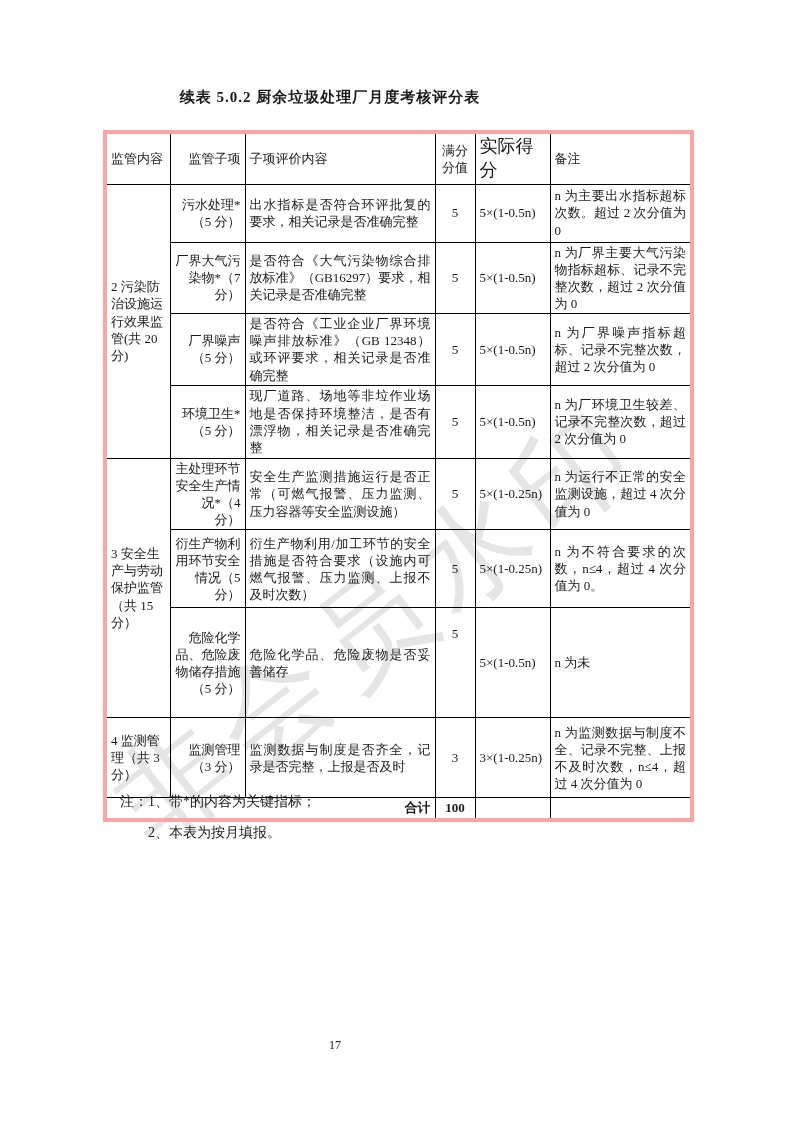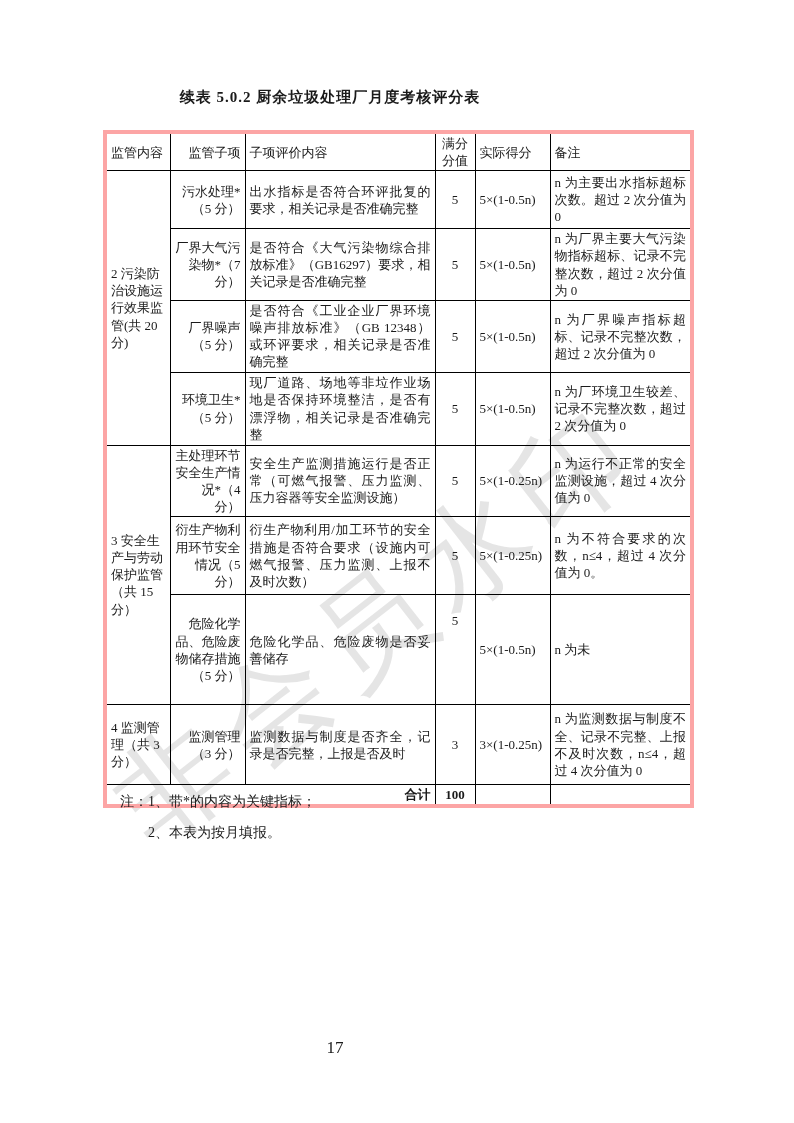--- a/index.html
+++ b/index.html
@@ -71,21 +71,21 @@
     font-size: 14px;
     z-index: 2;
   }
   .note-line1 { display: flex; }
   .note-line2 { margin-left: 28px; margin-top: 13px; }
   .page-number {
     position: absolute;
     left: 0; top: 1038px;
     width: 670px;
     text-align: center;
-    font-size: 17px;
+    font-size: 12px;
     z-index: 2;
   }
 </style>
 </head>
 <body>
 
 <div class="watermark">非会员水印</div>
 
 <div class="doc-title">续表 5.0.2  厨余垃圾处理厂月度考核评分表</div>
 
@@ -97,21 +97,21 @@
     <col style="width:40px">
     <col style="width:75px">
     <col style="width:142px">
   </colgroup>
   <tbody>
     <tr style="height:38px;">
       <td class="c-group">监管内容</td>
       <td class="c-sub">监管子项</td>
       <td class="c-content" style="text-align:left;">子项评价内容</td>
       <td class="c-header-score">满分分值</td>
-      <td class="c-formula" style="font-size:13px;">实际得分</td>
+      <td class="c-formula" style="font-size:18px;">实际得分</td>
       <td class="c-remark" style="text-align:left;">备注</td>
     </tr>
     <tr style="height:58px;">
       <td class="c-group" rowspan="4">2 污染防治设施运行效果监管(共 20 分)</td>
       <td class="c-sub">污水处理*（5 分）</td>
       <td class="c-content">出水指标是否符合环评批复的要求，相关记录是否准确完整</td>
       <td class="c-score">5</td>
       <td class="c-formula">5×(1-0.5n)</td>
       <td class="c-remark">n 为主要出水指标超标次数。超过 2 次分值为 0</td>
     </tr>

